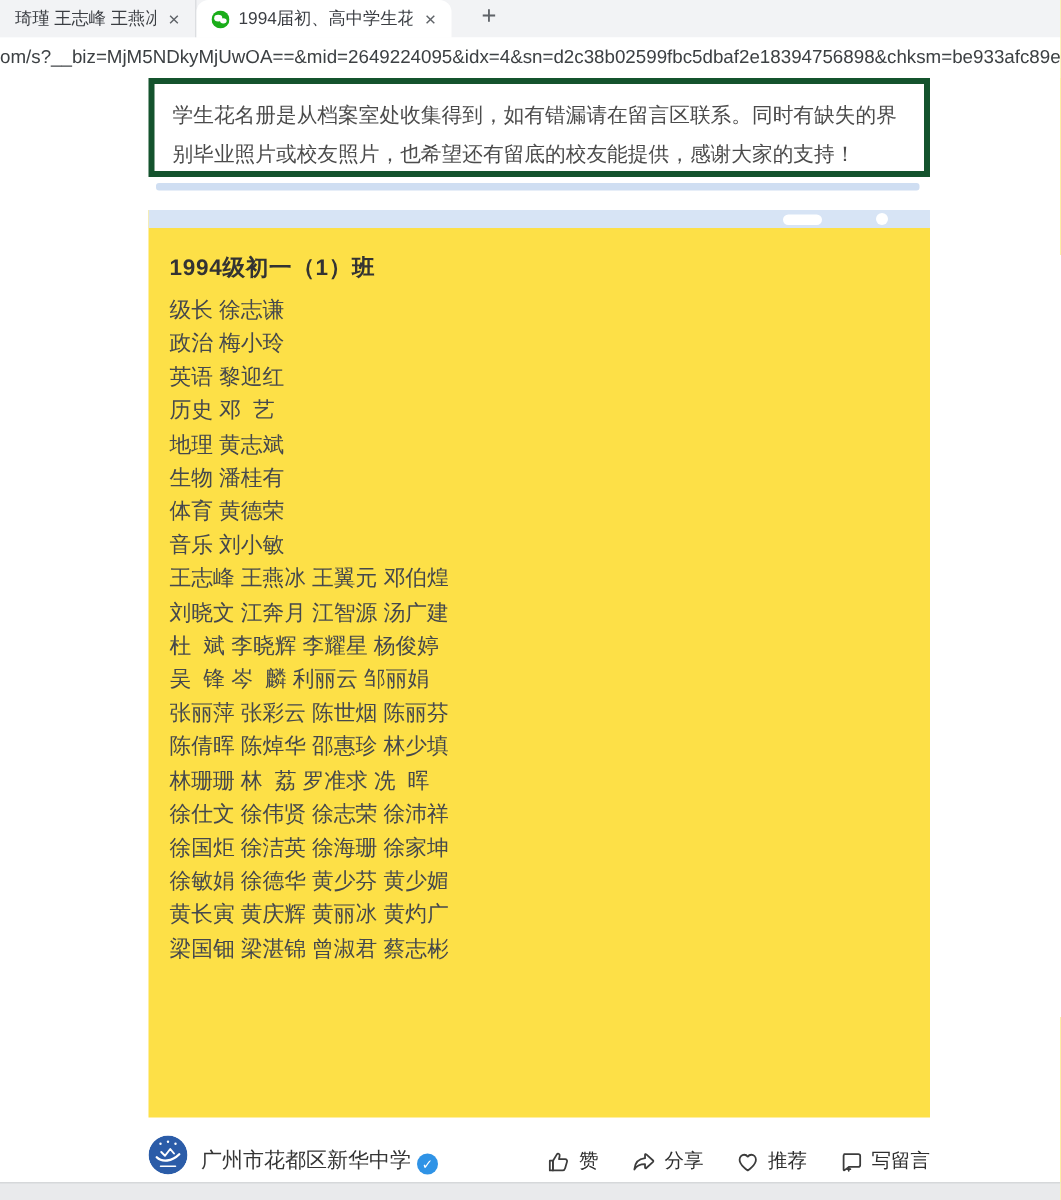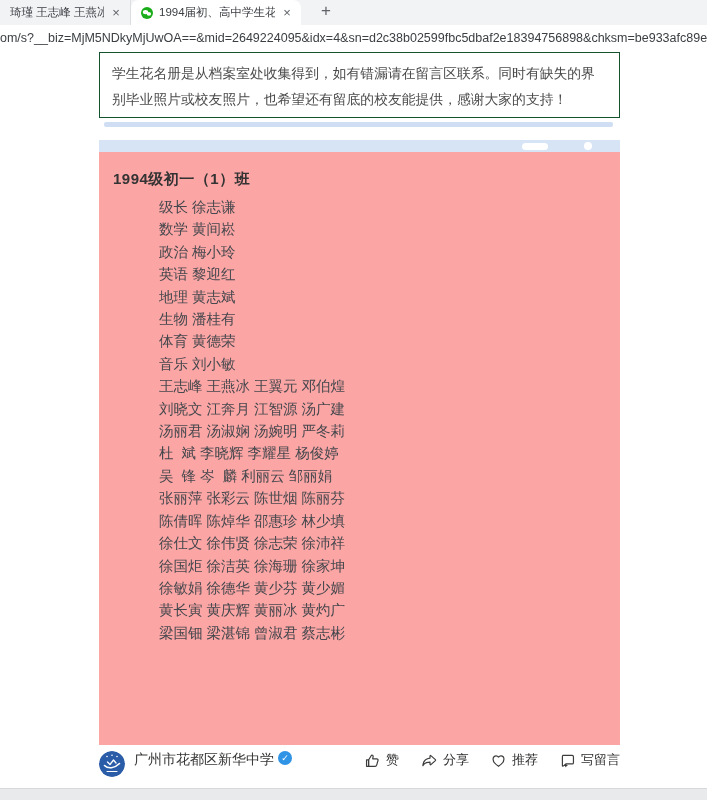--- a/index.html
+++ b/index.html
@@ -34,43 +34,43 @@
   }
   .urlbar {
     position:absolute; top:25px; left:0; width:707px; height:27px; background:#fff;
     font-size:12.5px; color:#3c4043; line-height:26px;
     white-space:nowrap; overflow:hidden;
   }
 
   
   .intro-box {
     position:absolute; left:99px; top:52px; width:521px; height:66px;
-    border:1px solid #14532d; background:#fff;
+    border:4px solid #14532d; background:#fff;
   }
   .intro-box p { margin:8px 12px; font-size:13.8px; line-height:26px; color:#4b4b4b; }
   .intro-underline {
     position:absolute; left:104px; top:122px; width:509px; height:5px;
     background:#cfdef2; border-radius:2px;
   }
 
   .card {
     position:absolute; left:99px; top:140px; width:521px; height:605px;
-    background:#fca5a5; overflow:hidden;
+    background:#fde047; overflow:hidden;
   }
   .card-strip { position:absolute; top:0; left:0; right:0; height:12px; background:#d7e4f5; }
   .strip-pill { position:absolute; left:423px; top:3px; width:26px; height:7px; background:#fff; border-radius:4px; }
   .strip-dot  { position:absolute; left:485px; top:2px; width:8px; height:8px; background:#fff; border-radius:50%; }
   .card-body { padding:29px 14px 0; }
   .roster-title { margin:0 0 7px; font-size:15px; font-weight:bold; color:#333; line-height:20px; letter-spacing:0.5px; }
-  .line { font-size:14.5px; line-height:22.4px; color:#45484d; white-space:pre-wrap;margin-left:46px; }
+  .line { font-size:14.5px; line-height:22.4px; color:#45484d; white-space:pre-wrap; }
 
   
   .footer {
     position:absolute; left:99px; top:751px; width:521px; height:32px;
-    display:flex; align-items:flex-start;
+    display:flex; align-items:flex-end;
   }
   .avatar { width:26px; height:26px; border-radius:50%; flex:0 0 auto; display:block; }
   .account-name { margin-left:9px; font-size:14px; color:#353535; }
   .badge {
     margin-left:4px; width:14px; height:14px; border-radius:50%;
     background:#2f93e6; color:#fff; font-size:9px; line-height:14px;
     text-align:center; flex:0 0 auto;
   }
   .actions { margin-left:auto; display:flex; align-items:center; gap:21px; }
   .action { display:flex; align-items:center; gap:5px; font-size:13px; color:#2e2e2e; cursor:pointer; }
@@ -113,37 +113,37 @@
 <div class="card">
   <div class="card-strip">
     <div class="strip-pill"></div>
     <div class="strip-dot"></div>
   </div>
   <div class="card-body">
     <h3 class="roster-title">1994级初一（1）班</h3>
     <div>
 
     <div class="line">级长 徐志谦</div>
-        <div class="line">数学 黄间崧</div>
         <div class="line">政治 梅小玲</div>
         <div class="line">英语 黎迎红</div>
+        <div class="line">历史 邓  艺</div>
         <div class="line">地理 黄志斌</div>
         <div class="line">生物 潘桂有</div>
         <div class="line">体育 黄德荣</div>
         <div class="line">音乐 刘小敏</div>
       </div>
     <div>
 
     <div class="line">王志峰 王燕冰 王翼元 邓伯煌</div>
         <div class="line">刘晓文 江奔月 江智源 汤广建</div>
-        <div class="line">汤丽君 汤淑娴 汤婉明 严冬莉</div>
         <div class="line">杜  斌 李晓辉 李耀星 杨俊婷</div>
         <div class="line">吴  锋 岑  麟 利丽云 邹丽娟</div>
         <div class="line">张丽萍 张彩云 陈世烟 陈丽芬</div>
         <div class="line">陈倩晖 陈焯华 邵惠珍 林少填</div>
+        <div class="line">林珊珊 林  荔 罗准求 冼  晖</div>
         <div class="line">徐仕文 徐伟贤 徐志荣 徐沛祥</div>
         <div class="line">徐国炬 徐洁英 徐海珊 徐家坤</div>
         <div class="line">徐敏娟 徐德华 黄少芬 黄少媚</div>
         <div class="line">黄长寅 黄庆辉 黄丽冰 黄灼广</div>
         <div class="line">梁国钿 梁湛锦 曾淑君 蔡志彬</div>
       </div>
   </div>
 </div>
 
 <div class="footer">

